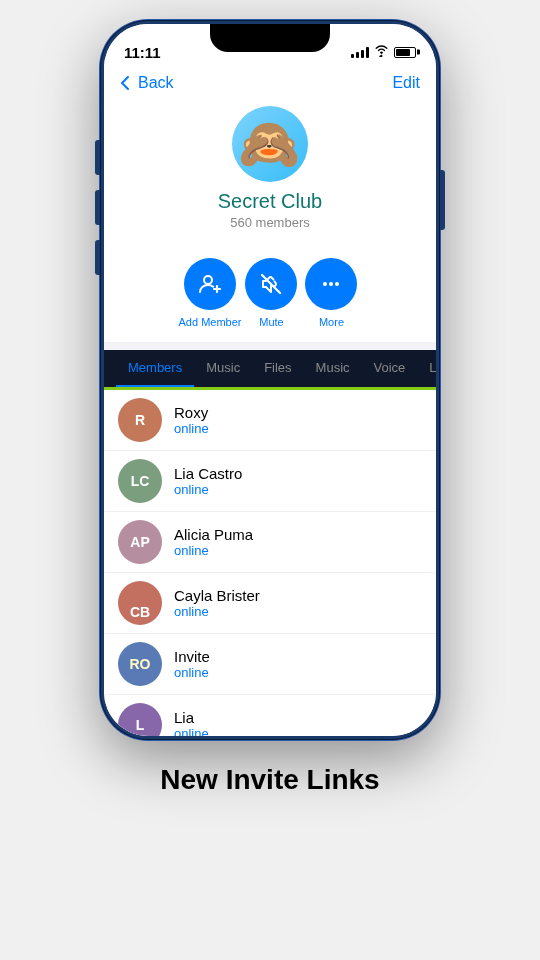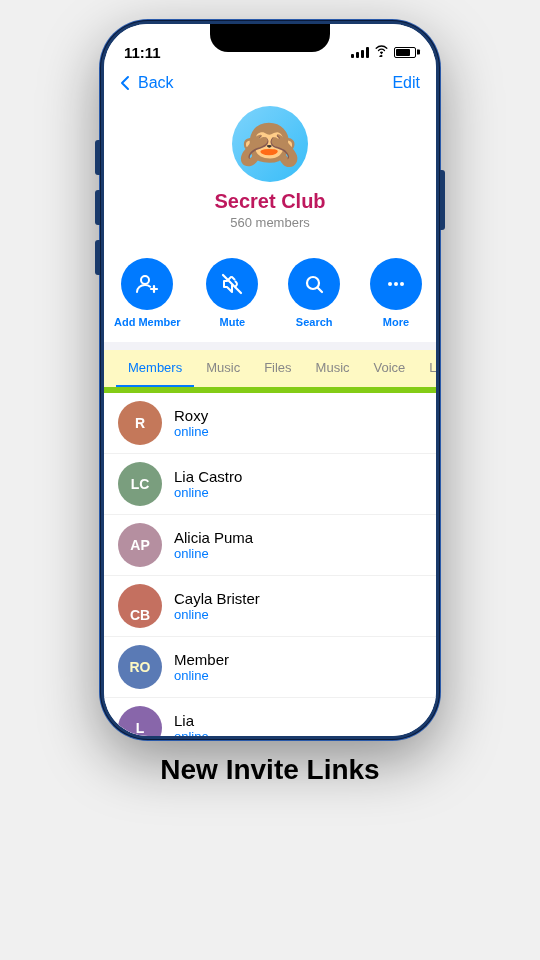--- a/index.html
+++ b/index.html
@@ -146,37 +146,36 @@
       display: flex;
       align-items: center;
       justify-content: center;
       font-size: 46px;
       margin-bottom: 8px;
       overflow: hidden;
     }
 
     .group-name {
       font-size: 20px;
-      font-weight: 700;
-      color: #be185d;
+      font-weight: 400;
+      color: #0f766e;
       margin-bottom: 2px;
     }
 
     .group-members {
       font-size: 13px;
       color: #888;
     }
 
     
     .action-buttons {
       display: flex;
-      justify-content: space-between;
+      justify-content: center;
       padding: 14px 10px;
       background: #fff;
-      font-weight: bold;
     }
 
     .action-btn {
       display: flex;
       flex-direction: column;
       align-items: center;
       gap: 6px;
       cursor: pointer;
       min-width: 60px;
     }
@@ -198,22 +197,22 @@
     }
 
     
     .separator {
       height: 8px;
       background: #f2f2f7;
     }
 
     
     .tabs-container {
-      background: #fef9c3;
-      border-bottom: 6px solid #84cc16;
+      background: #0f172a;
+      border-bottom: 3px solid #84cc16;
       overflow-x: auto;
       scrollbar-width: none;
     }
     .tabs-container::-webkit-scrollbar { display: none; }
 
     .tabs {
       display: flex;
       padding: 0 12px;
       white-space: nowrap;
     }
@@ -272,21 +271,21 @@
       font-weight: 400;
     }
 
     .member-status {
       font-size: 13px;
       color: #007AFF;
     }
 
     
     .headline {
-      margin-top: 14px;
+      margin-top: 24px;
       font-size: 28px;
       font-weight: 800;
       color: #000;
       text-align: center;
       padding: 0 20px;
     }
 
     
     .signal-bars {
       display: flex;
@@ -402,29 +401,20 @@
               <path d="M11 5 L7 9 H4 V15 H7 L12 20 V13.5" stroke="white" stroke-width="2" stroke-linecap="round" stroke-linejoin="round"></path>
               <path d="M15.5 9.5 Q17 11 17 12 Q17 13 15.5 14.5" stroke="white" stroke-width="2" stroke-linecap="round"></path>
               <path d="M12 5 L14.5 7.5" stroke="white" stroke-width="2" stroke-linecap="round"></path>
             </svg>
           </div>
           <span class="action-label">Mute</span>
         </div>
         <div class="action-btn">
           <div class="action-icon">
             <svg width="24" height="24" viewBox="0 0 24 24" fill="none">
-              <circle cx="11" cy="11" r="6" stroke="white" stroke-width="2.2"></circle>
-              <path d="M15.5 15.5 L20 20" stroke="white" stroke-width="2.2" stroke-linecap="round"></path>
-            </svg>
-          </div>
-          <span class="action-label">Search</span>
-        </div>
-        <div class="action-btn">
-          <div class="action-icon">
-            <svg width="24" height="24" viewBox="0 0 24 24" fill="none">
               <circle cx="6" cy="12" r="2" fill="white"></circle>
               <circle cx="12" cy="12" r="2" fill="white"></circle>
               <circle cx="18" cy="12" r="2" fill="white"></circle>
             </svg>
           </div>
           <span class="action-label">More</span>
         </div>
       </div>
 
       <div class="separator"></div>
@@ -476,21 +466,21 @@
             <div class="member-info">
               <span class="member-name">Cayla Brister</span>
               <span class="member-status">online</span>
             </div>
           </div>
           <div class="member-row">
             <div class="member-avatar" style="background: rgb(90, 122, 181);">
               <span style="color:#fef9c3;font-weight:700;font-size:14px;">RO</span>
             </div>
             <div class="member-info">
-              <span class="member-name">Member</span>
+              <span class="member-name">Invite</span>
               <span class="member-status">online</span>
             </div>
           </div>
           <div class="member-row">
             <div class="member-avatar" style="background: rgb(136, 102, 170);">
               <span style="color:white;font-weight:600;font-size:14px;">L</span>
             </div>
             <div class="member-info">
               <span class="member-name">Lia</span>
               <span class="member-status">online</span>

